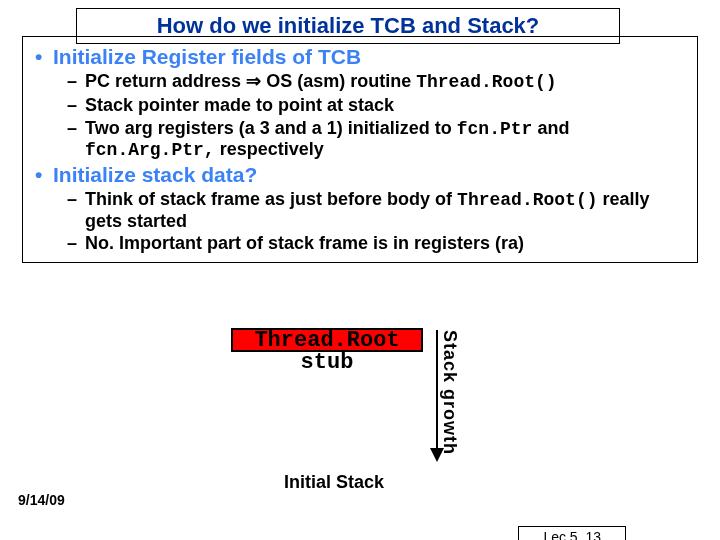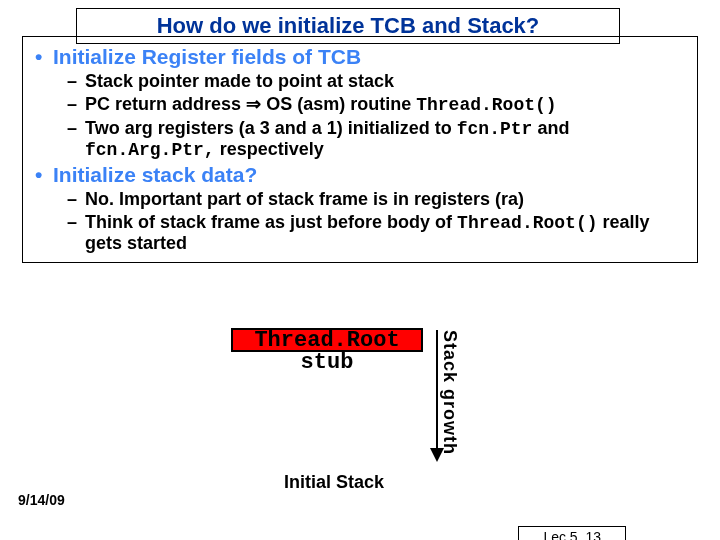--- a/index.html
+++ b/index.html
@@ -26,32 +26,32 @@
 </style>
 </head>
 <body>
 
 <div class="slide">
 
   <div class="title-box">How do we initialize TCB and Stack?</div>
 
   <div class="main-box">
     <div class="b1">Initialize Register fields of TCB</div>
-    <div class="b2">Stack pointer made to point at stack</div>
     <div class="b2">
       <span>PC return address </span><span class="arrow-glyph">⇒</span><span> OS (asm) routine </span><span class="mono">Thread.Root()</span>
     </div>
+    <div class="b2">Stack pointer made to point at stack</div>
     <div class="b2">
       <span>Two arg registers (a 3 and a 1) initialized to </span><span class="mono">fcn.Ptr</span><span> and </span><span class="mono">fcn.Arg.Ptr,</span><span> respectively</span>
     </div>
     <div class="b1">Initialize stack data?</div>
-    <div class="b2">No. Important part of stack frame is in registers (ra)</div>
     <div class="b2">
       <span>Think of stack frame as just before body of </span><span class="mono">Thread.Root()</span><span> really gets started</span>
     </div>
+    <div class="b2">No. Important part of stack frame is in registers (ra)</div>
   </div>
 
   <div class="diagram">
     <div class="stub-box">Thread.Root stub</div>
     <div class="arrow-shaft"></div>
     <div class="arrow-head"></div>
     <div class="vlabel">Stack growth</div>
   </div>
 
   <div class="initial-stack">Initial Stack</div>

